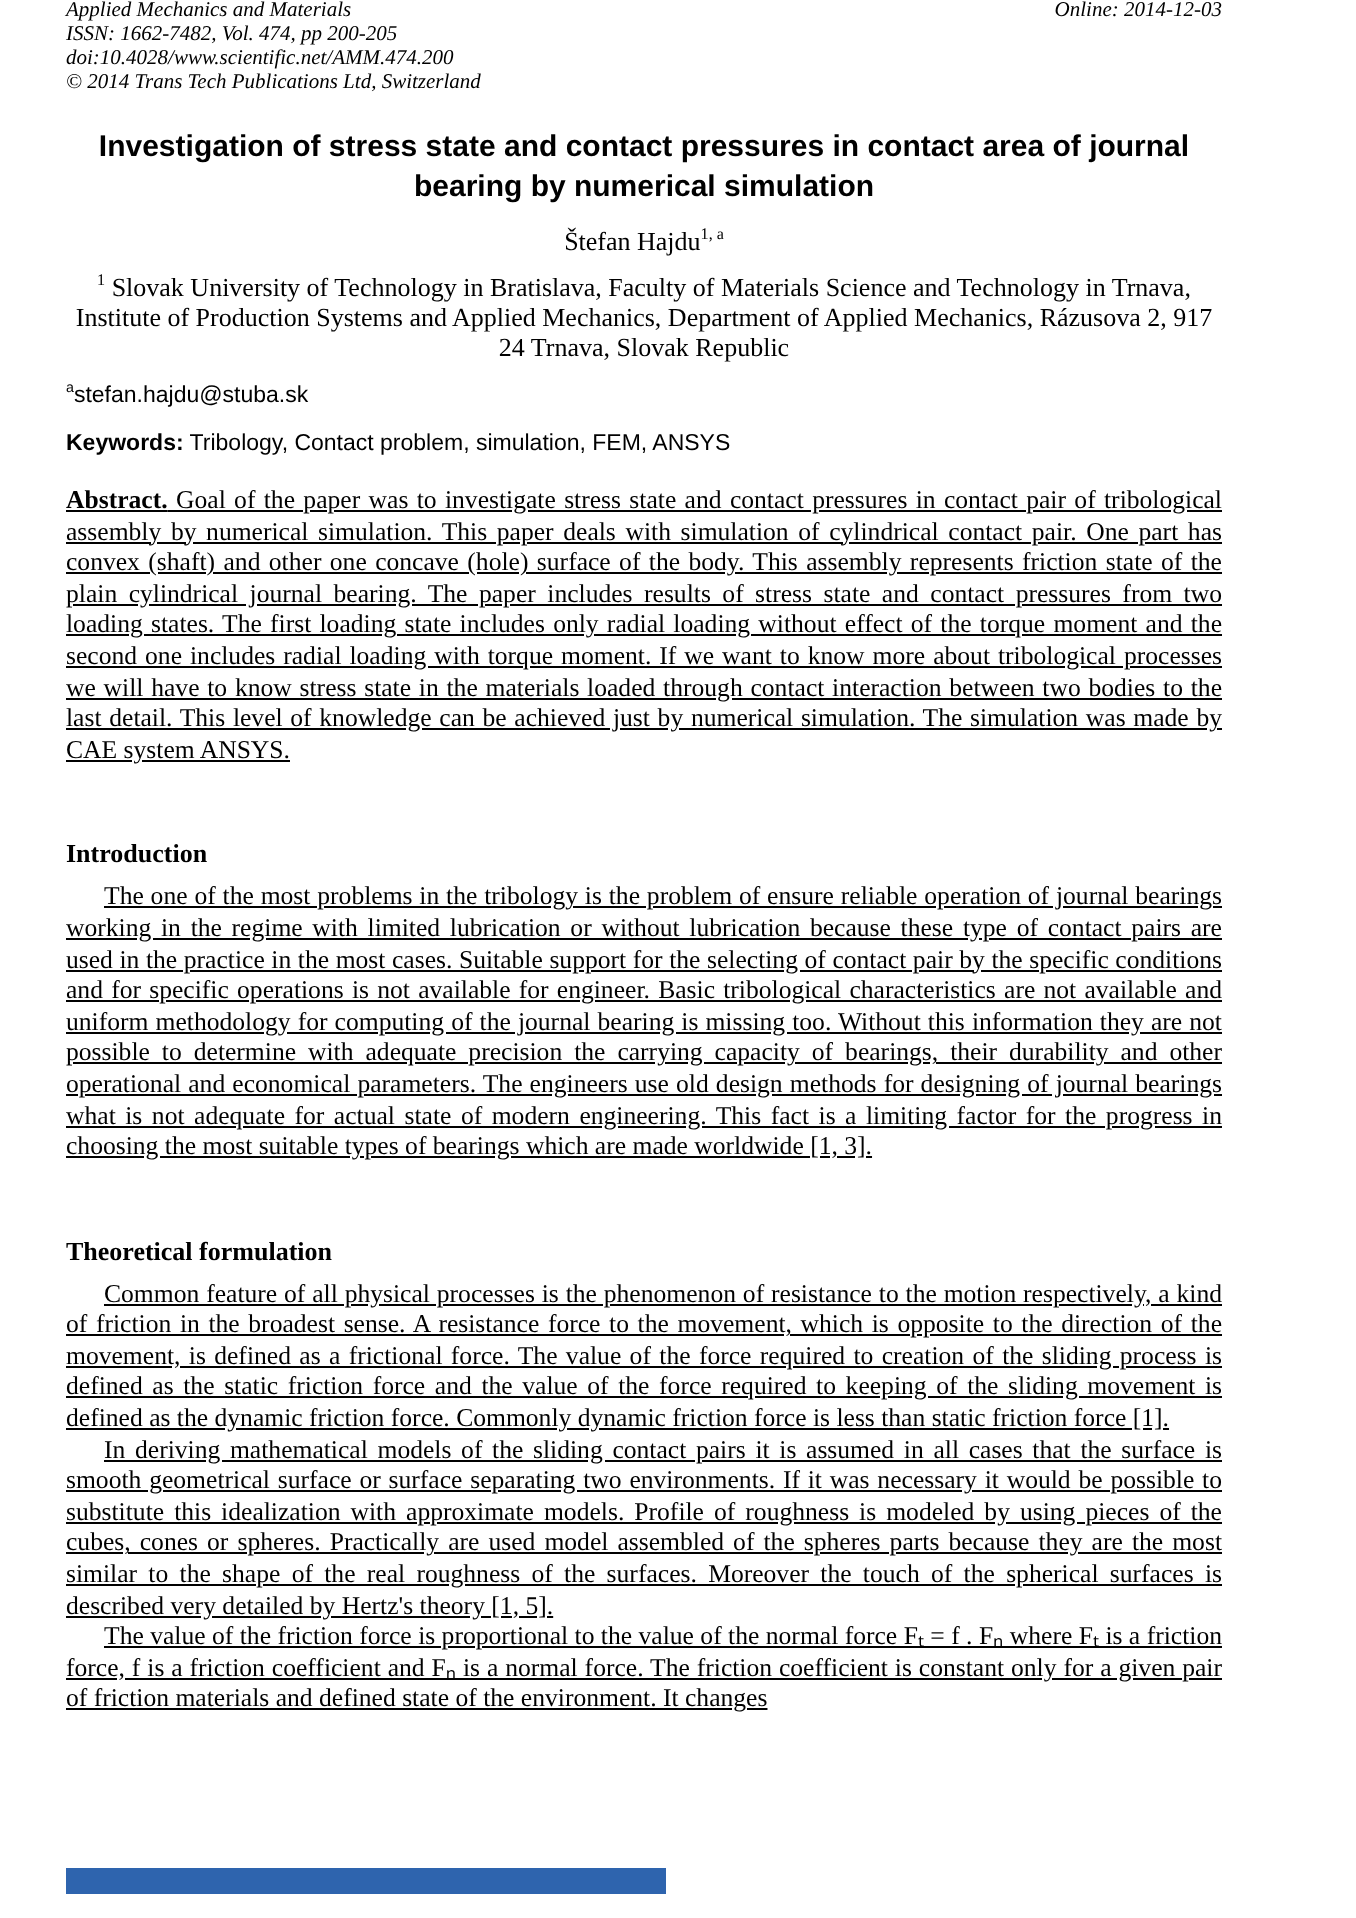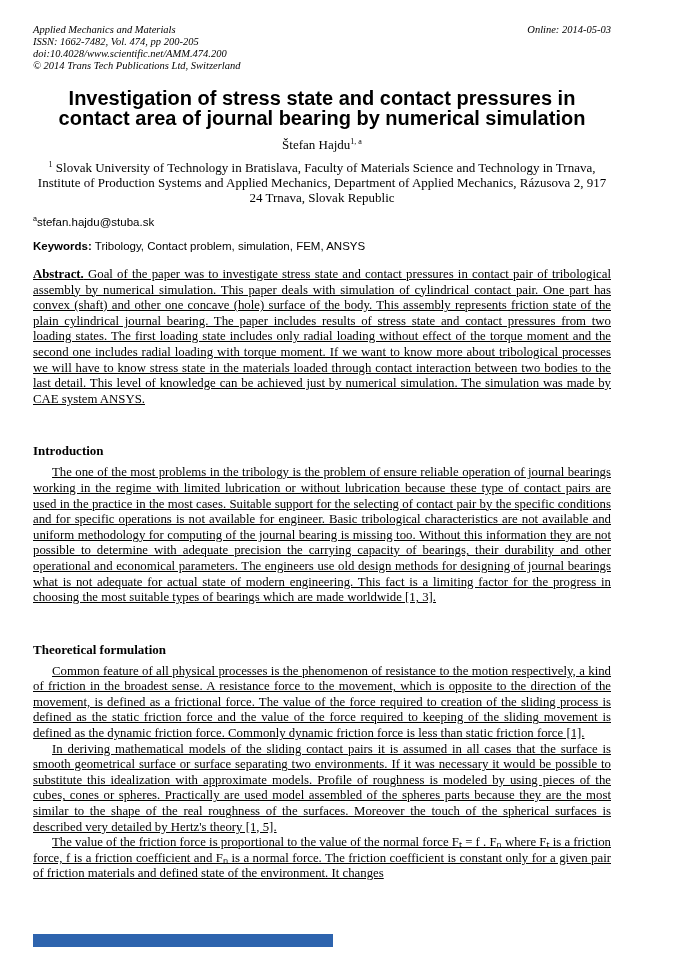--- a/index.html
+++ b/index.html
@@ -7,40 +7,40 @@
     width: 678px;
     height: 959px;
     background: #ffffff;
     color: #000000;
     font-family: "Liberation Serif", serif;
   }
   .page {
     position: relative;
     width: 644px;
     height: 959px;
-    padding: 24px 33px 0 33px;
+    padding: 0 33px 0 33px;
     box-sizing: border-box;
     overflow: hidden;
     background: #ffffff;
   }
   .header {
     display: flex;
     justify-content: space-between;
     align-items: flex-start;
     font-style: italic;
     font-size: 10.5px;
     line-height: 12px;
   }
   .header-left div { white-space: nowrap; }
   .header-right { text-align: right; white-space: nowrap; }
 
   .title {
     font-family: "Liberation Sans", sans-serif;
     font-weight: bold;
-    font-size: 20px;
+    font-size: 15px;
     line-height: 20px;
     text-align: center;
     margin: 16px auto 0 auto;
     max-width: 566px;
   }
   .author {
     font-family: Liberation Serif, serif;
     font-size: 13px;
     text-align: center;
     margin-top: 9px;
@@ -98,21 +98,21 @@
 
 <div class="page">
 
   <div class="header">
     <div class="header-left">
       <div>Applied Mechanics and Materials</div>
       <div>ISSN: 1662-7482, Vol. 474, pp 200-205</div>
       <div>doi:10.4028/www.scientific.net/AMM.474.200</div>
       <div>© 2014 Trans Tech Publications Ltd, Switzerland</div>
     </div>
-    <div class="header-right">Online: 2014-05-03</div>
+    <div class="header-right">Online: 2014-12-03</div>
   </div>
 
   <h1 class="title">Investigation of stress state and contact pressures in contact area of journal bearing by numerical simulation</h1>
 
   <div class="author"><span>Štefan Hajdu</span><sup>1, a</sup></div>
 
   <div class="affiliation"><sup>1</sup> <span>Slovak University of Technology in Bratislava, Faculty of Materials Science and Technology in Trnava, Institute of Production Systems and Applied Mechanics, Department of Applied Mechanics, Rázusova 2, 917 24 Trnava, Slovak Republic</span></div>
 
   <div class="email"><sup>a</sup><span>stefan.hajdu@stuba.sk</span></div>
 

